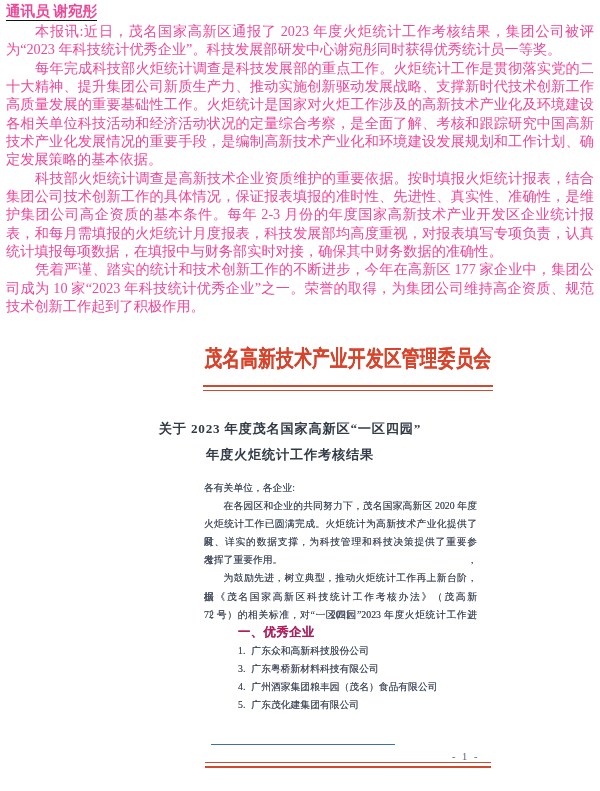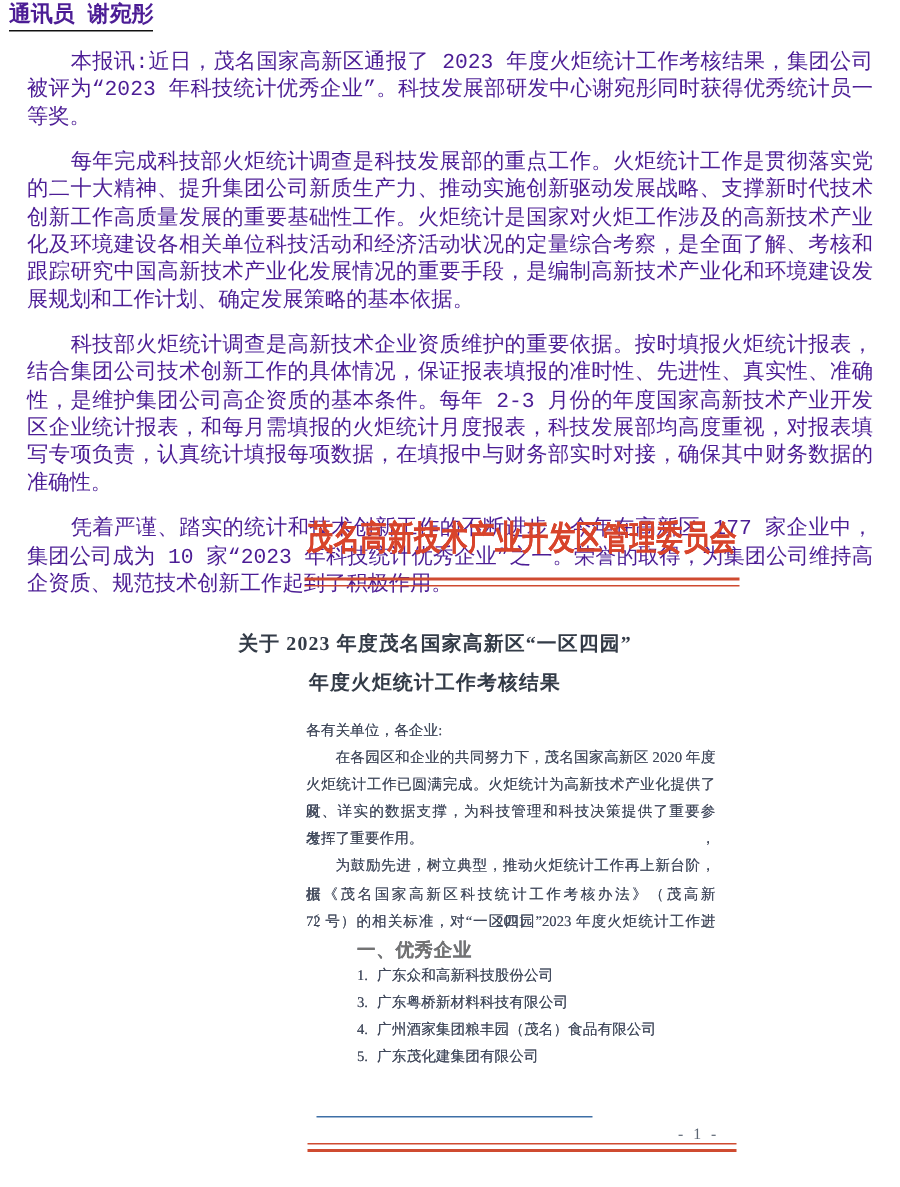--- a/index.html
+++ b/index.html
@@ -3,28 +3,28 @@
 <meta charset="utf-8">
 <style>
   html,body{margin:0;padding:0;}
   body{
     width:600px;height:791px;background:#ffffff;position:relative;overflow:hidden;
     font-family:"Liberation Serif","DejaVu Serif",serif;
   }
   
   .article{
     position:absolute;top:2px;left:6px;width:588px;
-    font-size:14.2px;line-height:18.35px;color:#4c1d95;text-align:justify;font-family:Liberation Mono, monospace;
+    font-size:14.2px;line-height:18.35px;color:#ec4899;text-align:justify;
   }
   .byline-row{margin-bottom:1px;}
   .byline{
     display:inline-block;font-weight:bold;font-size:14.6px;line-height:16px;
     border-bottom:1.6px solid #101010;padding-bottom:1px;
   }
-  .article p{margin:12px;text-indent:2.05em;}
+  .article p{margin:0;text-indent:2.05em;}
 
   
   .letter{position:absolute;inset:0;pointer-events:none;margin-left:48px;}
   .agency{
     position:absolute;top:345px;left:0;width:600px;text-align:center;
     color:var(--header_red,#d8442b);font-weight:bold;font-size:22.5px;line-height:28px;
     transform:scaleX(0.78);transform-origin:center;letter-spacing:0.5px;
     text-shadow:0 0 .5px var(--header_red,#d8442b);
   }
   .redline{position:absolute;height:3px;}
@@ -43,21 +43,21 @@
     font-weight:bold;font-size:13.2px;line-height:25.5px;color:#333b47;letter-spacing:0.8px;
   }
   .body-block{
     position:absolute;top:479px;left:156px;width:273px;
     font-size:9.8px;line-height:18.1px;color:#40485a;
     text-shadow:0 0 .4px #6b7283;
   }
   .bl{height:18.1px;overflow:visible;white-space:normal;}
   .j{text-align:justify;text-align-last:justify;}
   .ind{text-indent:2em;}
-  .sec{font-weight:bold;font-size:12.3px;padding-left:34px;color:#737373;letter-spacing:0.5px;}
+  .sec{font-weight:bold;font-size:12.3px;padding-left:34px;color:#be185d;letter-spacing:0.5px;font-family:Liberation Mono, monospace;}
   .li{padding-left:34px;}
   .li .num{display:inline-block;margin-right:6px;}
   .blue-underline{
     position:absolute;top:744px;left:163px;width:184px;height:0;
     border-top:1.8px solid var(--underline_blue,#3e6fa6);
   }
   .pagenum{
     position:absolute;top:751px;left:404px;
     font-size:10.5px;line-height:12px;color:#5a6472;letter-spacing:2px;
   }

